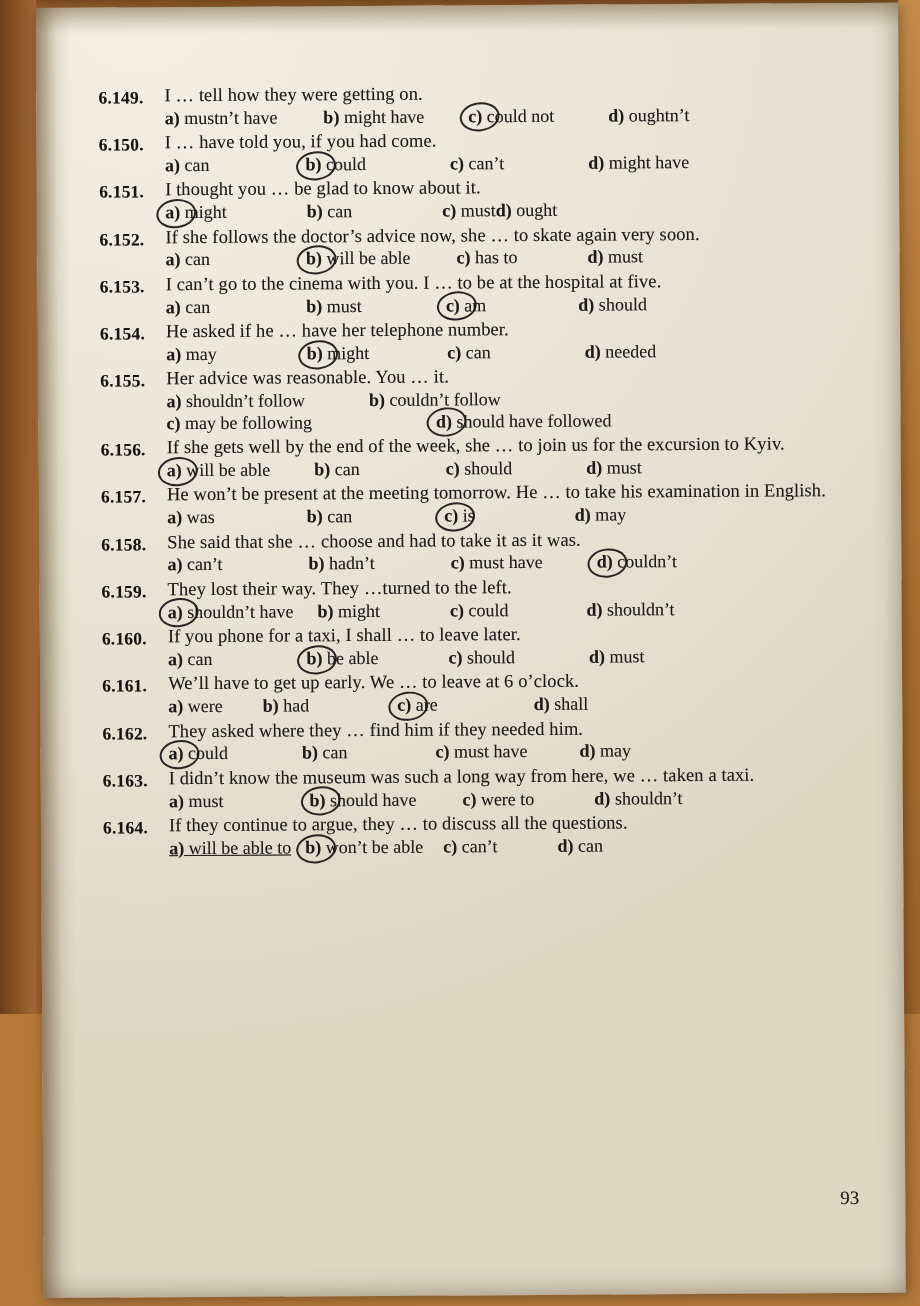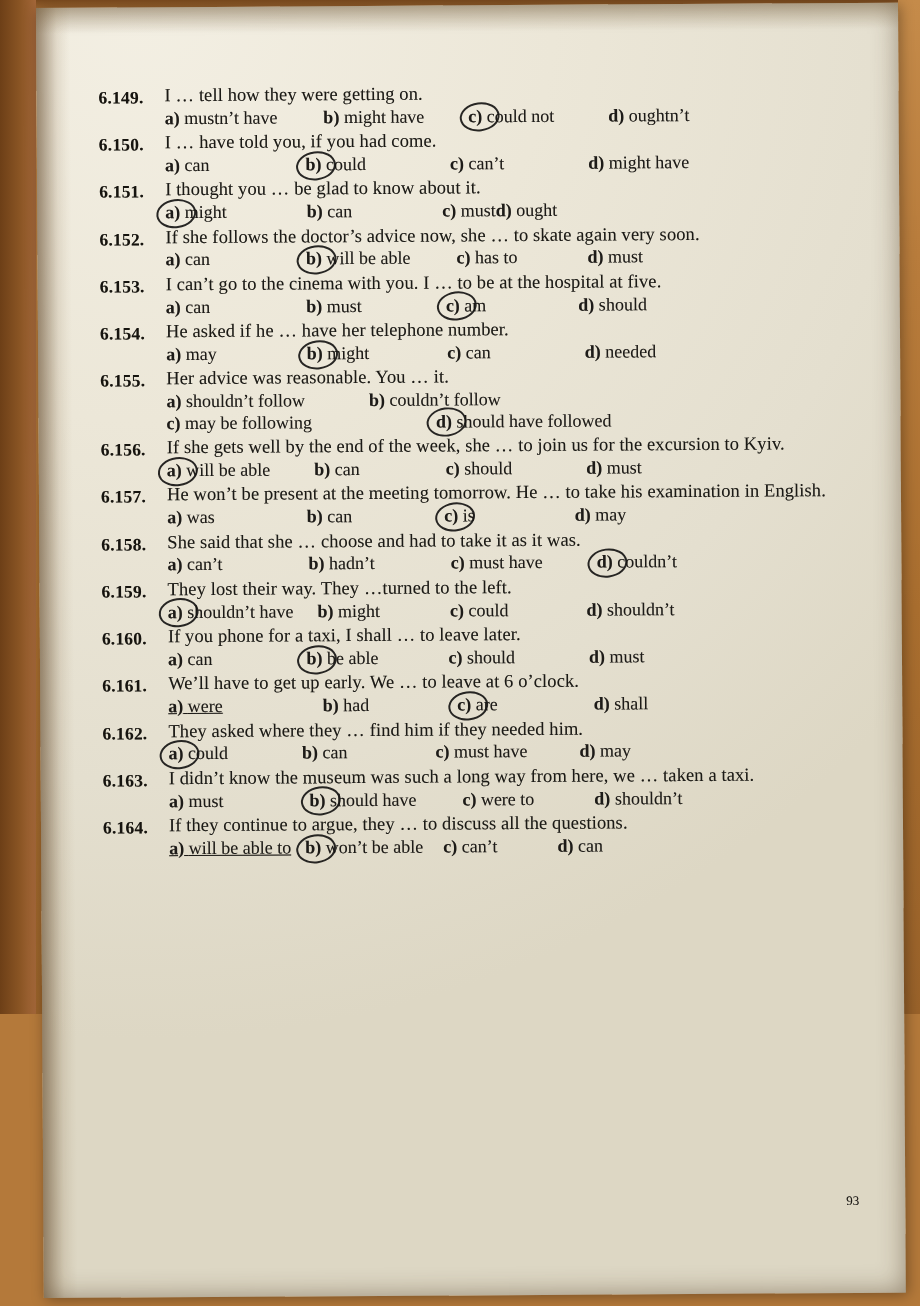--- a/index.html
+++ b/index.html
@@ -136,21 +136,21 @@
     border: 2.1px solid #161514;
     border-radius: 50%;
     transform: rotate(-7deg);
     z-index: 1;
     opacity: .92;
   }
   #page-number {
     position: absolute;
     right: 46px;
     bottom: 84px;
-    font-size: 13px;
+    font-size: 19px;
     color: #1d1b18;
   }
   
   #content, #page-number { text-shadow: 0 0 .6px rgba(40,35,25,.35); }
 </style>
 </head>
 <body>
 
 <div id="scene">
   <div id="desk"></div>
@@ -328,21 +328,21 @@
             </div>
           </div>
         </div>
         <div class="item">
           <div class="row-stem">
             <div class="num">6.161.</div>
             <div class="stem">We’ll have to get up early. We … to leave at 6 o’clock.</div>
           </div>
           <div class="opts">
             <div class="opt-line">
-              <span class="opt" style="margin-right: 100px; text-decoration: underline;"><span class="lbl">a)</span> <span>were</span></span>
+              <span class="opt" style="margin-right: 40px;"><span class="lbl">a)</span> <span>were</span></span>
               <span class="opt" style="margin-right: 88px; text-align: right;"><span class="lbl">b)</span> <span>had</span></span>
               <span class="opt circled" style="margin-right: 96px;"><span class="lbl">c)</span> <span>are</span></span>
               <span class="opt" style="margin-right: 0px;"><span class="lbl">d)</span> <span>shall</span></span>
             </div>
           </div>
         </div>
         <div class="item">
           <div class="row-stem">
             <div class="num">6.162.</div>
             <div class="stem">They asked where they … find him if they needed him.</div>

